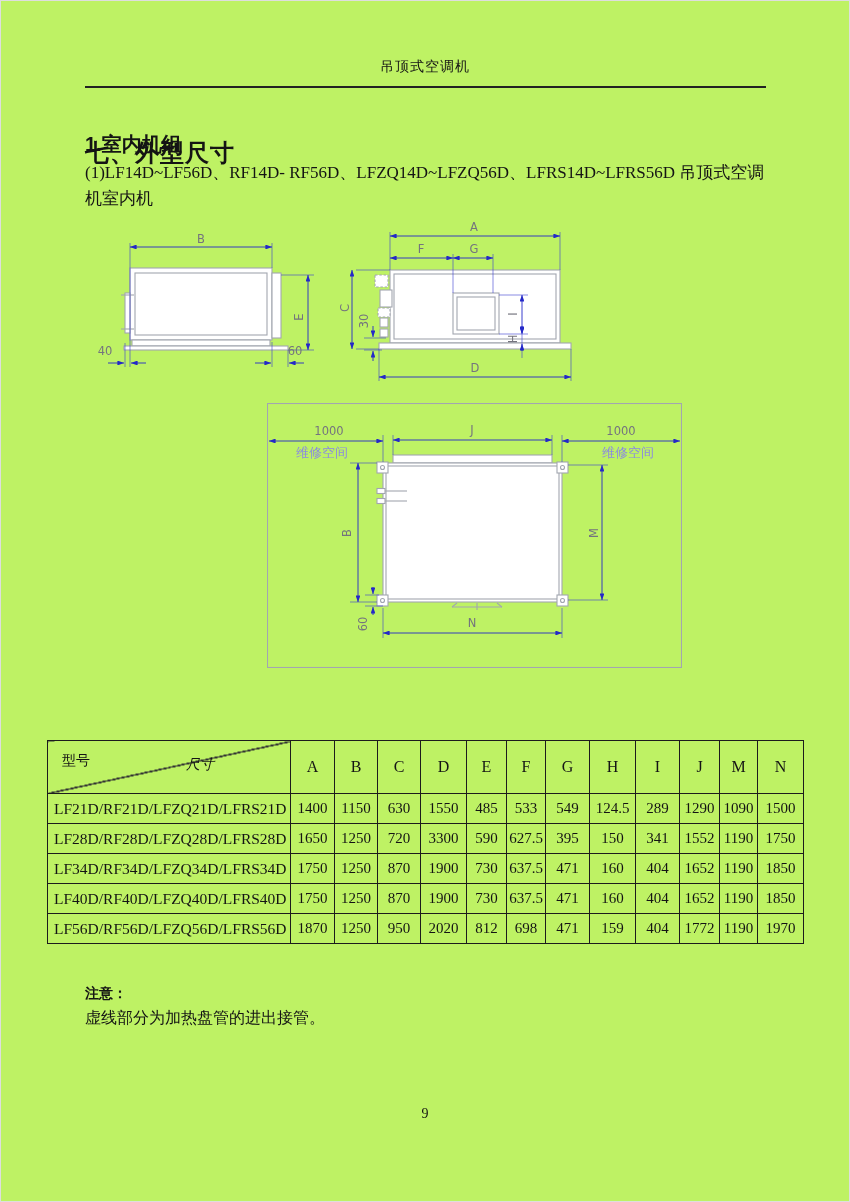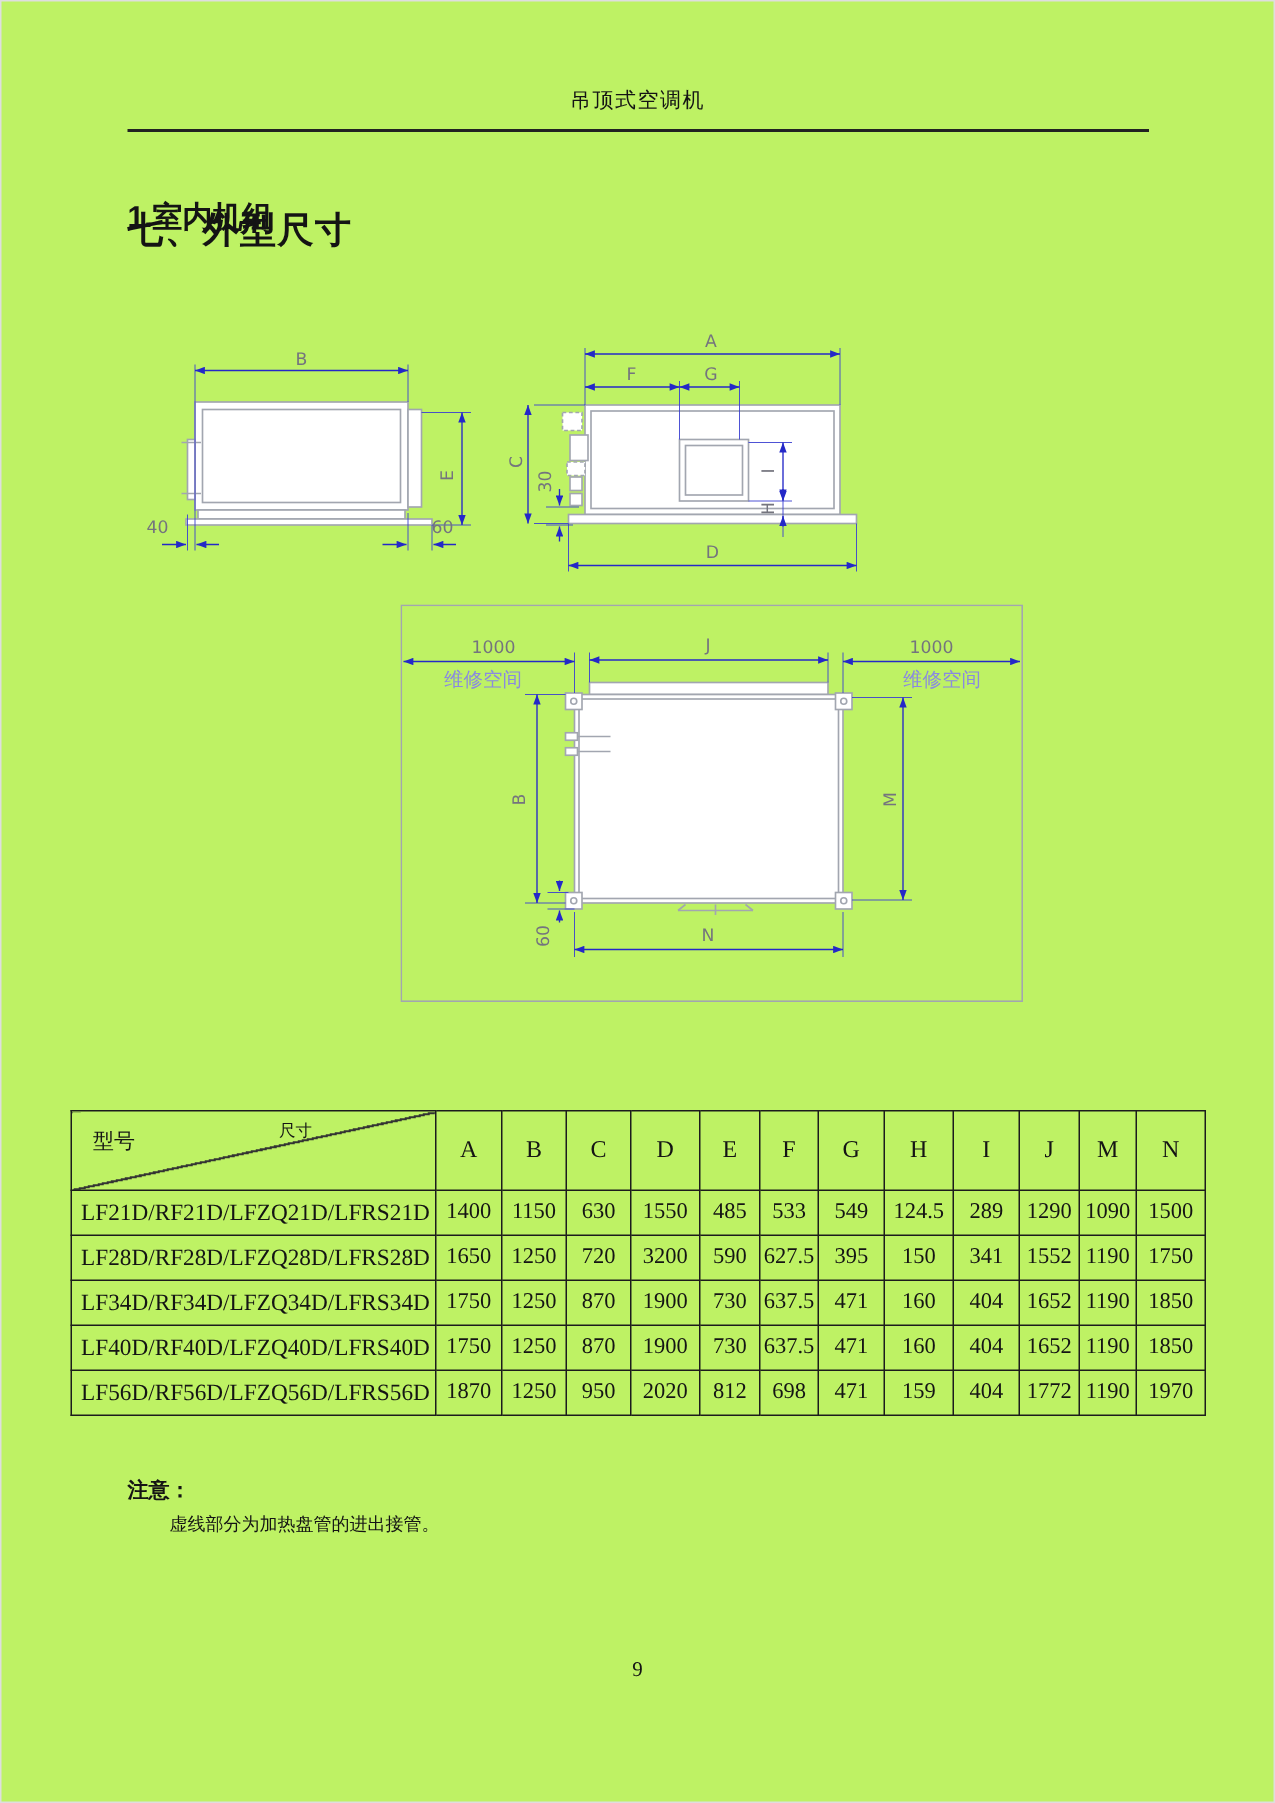--- a/index.html
+++ b/index.html
@@ -31,36 +31,37 @@
   .dim-table { position:absolute; left:47px; top:740px; width:756px;
     border-collapse:collapse; table-layout:fixed; }
   .dim-table th, .dim-table td { border:1.6px solid #1c1c1c; padding:0;
     font-weight:normal; text-align:center; font-size:15px; }
   .dim-table thead th { height:52px; font-size:16px; }
   .dim-table tbody td { height:29px; }
   .dim-table td.model { text-align:left; padding-left:6px; font-size:15.5px; }
   .corner-cell { position:relative;
     background:linear-gradient(to bottom right, transparent calc(50% - 0.8px),
       #333 calc(50% - 0.8px), #333 calc(50% + 0.8px), transparent calc(50% + 0.8px)); }
-  .corner-top { position:absolute; top:5px; left:138px; font-size:11px; }
+  .corner-top { position:absolute; top:15px; left:138px; font-size:14px;font-style:italic; }
   .corner-bottom { position:absolute; top:11px; left:14px; font-size:14px; }
   .note-title { position:absolute; top:985px; left:85px; font-size:14px; font-weight:bold; }
-  .note-body { position:absolute; top:1008px; left:85px; font-size:12px;margin-left:28px; }
+  .note-body { position:absolute; top:1008px; left:85px; font-size:16px; }
   .page-number { position:absolute; top:1106px; left:0; width:100%; text-align:center; font-size:14px; }
 </style>
 </head>
 <body>
 
 <div class="page">
 
   <div class="header-title">吊顶式空调机</div>
   <div class="header-rule"></div>
 
   <div class="section-title">七、外型尺寸</div>
   <div class="subsection-title">1.室内机组</div>
+  <div class="intro">(1)LF14D~LF56D、RF14D- RF56D、LFZQ14D~LFZQ56D、LFRS14D~LFRS56D 吊顶式空调机室内机</div>
 
   <svg class="svg-abs" style="left:88px;top:225px" width="250" height="150" viewBox="0 0 250 150">
     <defs>
       <marker id="ar1" viewBox="0 0 8 6" refX="8" refY="3" markerWidth="7.5" markerHeight="5.5" orient="auto-start-reverse">
           <path d="M0,0 L8,3 L0,6 Z" fill="#2428c8"></path>
         </marker>
     </defs>
     <g>
       <rect class="glf" x="42" y="43" width="142" height="72"></rect>
       <rect class="gl" x="47" y="48" width="132" height="62"></rect>
@@ -256,21 +257,21 @@
         <td>289</td>
         <td>1290</td>
         <td>1090</td>
         <td>1500</td>
       </tr>
       <tr>
         <td class="model">LF28D/RF28D/LFZQ28D/LFRS28D</td>
         <td>1650</td>
         <td>1250</td>
         <td>720</td>
-        <td>3200</td>
+        <td>3300</td>
         <td>590</td>
         <td>627.5</td>
         <td>395</td>
         <td>150</td>
         <td>341</td>
         <td>1552</td>
         <td>1190</td>
         <td>1750</td>
       </tr>
       <tr>

